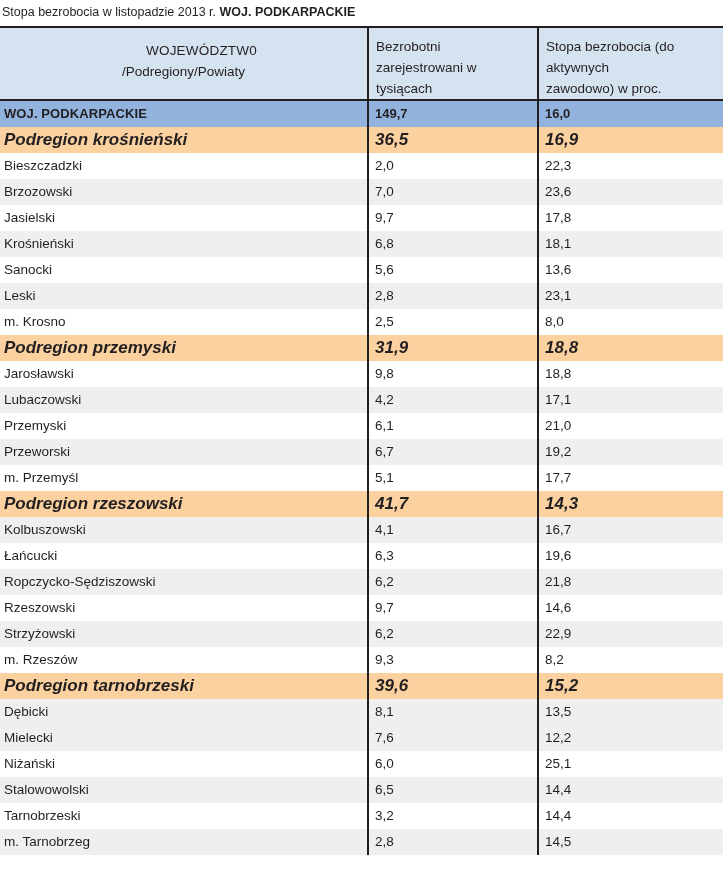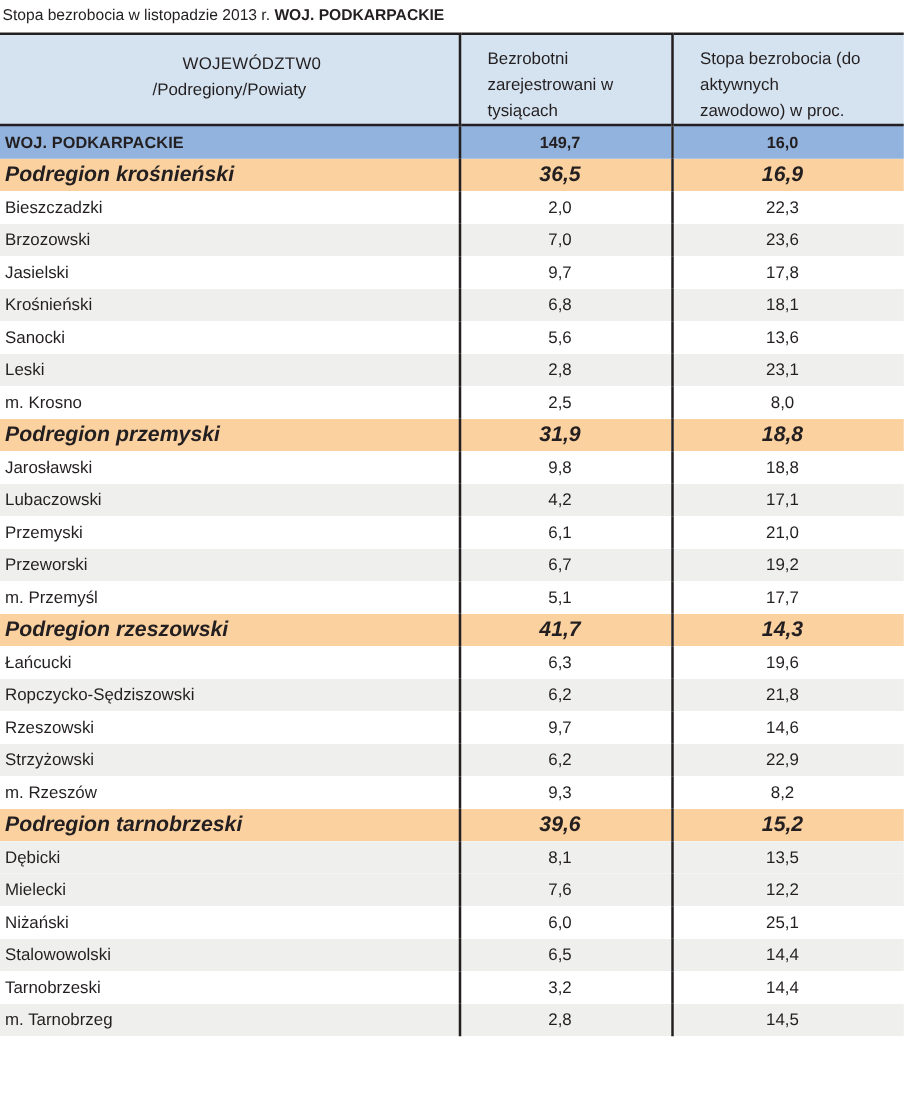--- a/index.html
+++ b/index.html
@@ -60,37 +60,37 @@
     border-top: 2px solid #231f20;
   }
   th.h-name {
     text-align: center;
     padding: 12px 0 0 0;
     line-height: 21px;
   }
   th.h-unemp, th.h-rate {
     text-align: left;
     line-height: 21px;
-    padding: 8px 4px 0 21px;
+    padding: 8px 4px 0 7px;
   }
   .hdr-line { display: block; white-space: nowrap; }
   th.h-name .hdr-line:first-child { letter-spacing: .2px; margin-left: 36px; }
 
   
   tbody td {
     padding: 0 6px;
     height: 26px;
     line-height: 26px;
     font-size: 13.5px;
     vertical-align: middle;
     white-space: nowrap;
     overflow: hidden;
   }
   td.c-label { text-align: left; padding-left: 4px; }
-  td.c-num   { text-align: center; padding-right: 16px; }
+  td.c-num   { text-align: left; padding-right: 16px; }
 
   
   tr.r-total td {
     background: #92b3dd;
     font-weight: 700;
     font-size: 13px;
     border-top: 2px solid #231f20;
   }
   tr.r-total td.c-label { letter-spacing: .1px; }
 
@@ -223,20 +223,25 @@
           <tr class="r-plain">
             <td class="c-label">m. Przemyśl</td>
             <td class="c-num col-div-left">5,1</td>
             <td class="c-num col-div-left">17,7</td>
           </tr>
           <tr class="r-region">
             <td class="c-label">Podregion rzeszowski</td>
             <td class="c-num col-div-left">41,7</td>
             <td class="c-num col-div-left">14,3</td>
           </tr>
+          <tr class="r-alt">
+            <td class="c-label">Kolbuszowski</td>
+            <td class="c-num col-div-left">4,1</td>
+            <td class="c-num col-div-left">16,7</td>
+          </tr>
           <tr class="r-plain">
             <td class="c-label">Łańcucki</td>
             <td class="c-num col-div-left">6,3</td>
             <td class="c-num col-div-left">19,6</td>
           </tr>
           <tr class="r-alt">
             <td class="c-label">Ropczycko-Sędziszowski</td>
             <td class="c-num col-div-left">6,2</td>
             <td class="c-num col-div-left">21,8</td>
           </tr>

